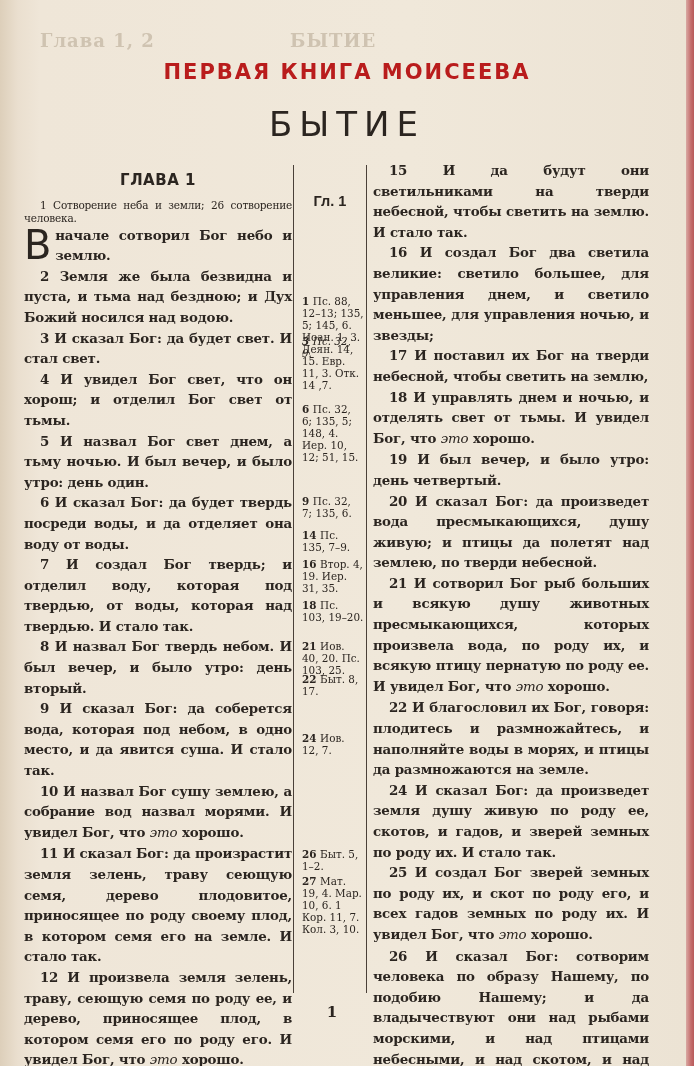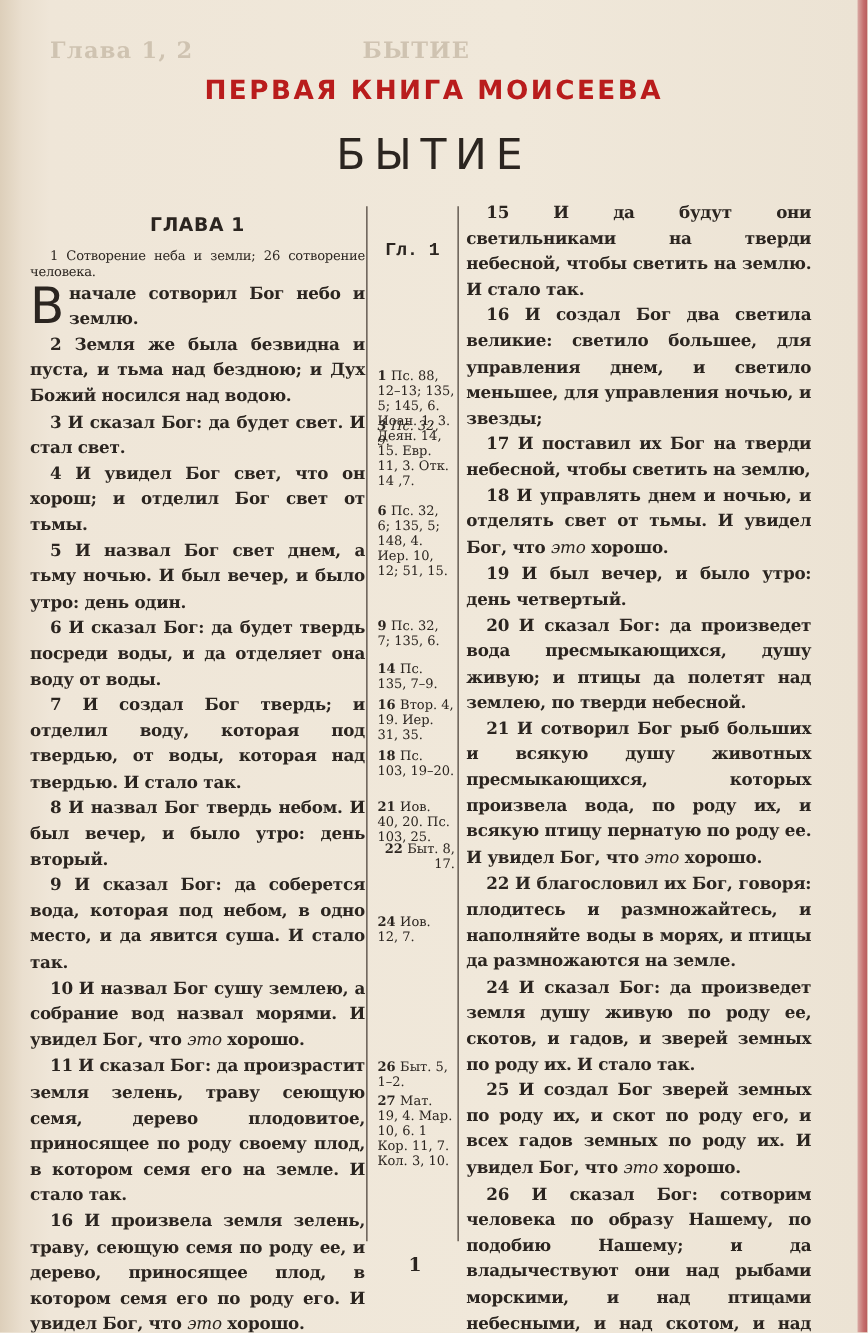--- a/index.html
+++ b/index.html
@@ -37,21 +37,21 @@
   .col3 { left:373px; top:160px; width:276px; }
   .chapter-title { text-align:center; font-family:"DejaVu Sans",sans-serif; font-size:15px; font-weight:bold; margin:5px 0 8px 0; letter-spacing:0.5px; }
   .summary { font-weight:normal; font-size:10.5px; line-height:13px; text-indent:16px; margin-bottom:4px; }
   .dropcap-verse { text-indent:0 !important; }
   .dropcap { float:left; font-family:"DejaVu Sans",sans-serif; font-size:40px; line-height:36px; margin:2px 4px 0 0; font-weight:normal; }
   .it { font-style:italic; font-weight:normal; }
   .refs-col {
     position:absolute; left:293px; top:165px; width:72px; height:828px;
     border-left:1.5px solid #4a4038; border-right:1.5px solid #4a4038;
   }
-  .refs-col .gl { position:absolute; top:28px; left:0; width:72px; text-align:center; font-weight:bold; font-size:14.5px; font-family:Liberation Mono, monospace; }
+  .refs-col .gl { position:absolute; top:28px; left:0; width:72px; text-align:center; font-weight:bold; font-size:14.5px; font-family:Liberation Sans, sans-serif; }
   .ref { position:absolute; left:8px; width:62px; font-size:10.4px; line-height:12px; font-weight:normal; }
   .ref b { font-weight:bold; }
   .page-number { position:absolute; top:1003px; left:322px; width:20px; text-align:center; font-size:15px; font-weight:bold; }
 </style>
 </head>
 <body>
 
 <div class="page"></div>
 <div class="edge"></div>
 
@@ -72,36 +72,36 @@
       <p><span>2 Земля же была безвидна и пуста, и тьма над бездною; и Дух Божий носился над водою.</span></p>
       <p><span>3 И сказал Бог: да будет свет. И стал свет.</span></p>
       <p><span>4 И увидел Бог свет, что он хорош; и отделил Бог свет от тьмы.</span></p>
       <p><span>5 И назвал Бог свет днем, а тьму ночью. И был вечер, и было утро: день один.</span></p>
       <p><span>6 И сказал Бог: да будет твердь посреди воды, и да отделяет она воду от воды.</span></p>
       <p><span>7 И создал Бог твердь; и отделил воду, которая под твердью, от воды, которая над твердью. И стало так.</span></p>
       <p><span>8 И назвал Бог твердь небом. И был вечер, и было утро: день вторый.</span></p>
       <p><span>9 И сказал Бог: да соберется вода, которая под небом, в одно место, и да явится суша. И стало так.</span></p>
       <p><span>10 И назвал Бог сушу землею, а собрание вод назвал морями. И увидел Бог, что </span><span class="it">это</span><span> хорошо.</span></p>
       <p><span>11 И сказал Бог: да произрастит земля зелень, траву сеющую семя, дерево плодовитое, приносящее по роду своему плод, в котором семя его на земле. И стало так.</span></p>
-      <p><span>16 И произвела земля зелень, траву, сеющую семя по роду ее, и дерево, приносящее плод, в котором семя его по роду его. И увидел Бог, что </span><span class="it">это</span><span> хорошо.</span></p>
+      <p><span>12 И произвела земля зелень, траву, сеющую семя по роду ее, и дерево, приносящее плод, в котором семя его по роду его. И увидел Бог, что </span><span class="it">это</span><span> хорошо.</span></p>
     </div>
 </div>
 
 <div class="refs-col">
   <div class="gl">Гл. 1</div>
   <div id="refs">
       <div class="ref" style="top: 83px; margin-top: 47px;"><b>1 </b><span>Пс. 88, 12–13; 135, 5; 145, 6. Иоан. 1, 3. Деян. 14, 15. Евр. 11, 3. Отк. 14 ,7.</span></div>
       <div class="ref" style="top: 170px; font-style: italic;"><b>3 </b><span>Пс. 32, 9.</span></div>
       <div class="ref" style="top: 238px;"><b>6 </b><span>Пс. 32, 6; 135, 5; 148, 4. Иер. 10, 12; 51, 15.</span></div>
       <div class="ref" style="top: 330px;"><b>9 </b><span>Пс. 32, 7; 135, 6.</span></div>
       <div class="ref" style="top: 364px;"><b>14 </b><span>Пс. 135, 7–9.</span></div>
       <div class="ref" style="top: 393px;"><b>16 </b><span>Втор. 4, 19. Иер. 31, 35.</span></div>
       <div class="ref" style="top: 434px;"><b>18 </b><span>Пс. 103, 19–20.</span></div>
       <div class="ref" style="top: 475px;"><b>21 </b><span>Иов. 40, 20. Пс. 103, 25.</span></div>
-      <div class="ref" style="top: 508px; text-align: right;"><b>22 </b><span>Быт. 8, 17.</span></div>
+      <div class="ref" style="top: 508px;"><b>22 </b><span>Быт. 8, 17.</span></div>
       <div class="ref" style="top: 547px; margin-top: 20px;"><b>24 </b><span>Иов. 12, 7.</span></div>
       <div class="ref" style="top: 683px;"><b>26 </b><span>Быт. 5, 1–2.</span></div>
       <div class="ref" style="top: 710px;"><b>27 </b><span>Мат. 19, 4. Мар. 10, 6. 1 Кор. 11, 7. Кол. 3, 10.</span></div>
     </div>
 </div>
 
 <div class="col col3">
   <div id="col3-verses">
       <p><span>15 И да будут они светильниками на тверди небесной, чтобы светить на землю. И стало так.</span></p>
       <p><span>16 И создал Бог два светила великие: светило большее, для управления днем, и светило меньшее, для управления ночью, и звезды;</span></p>

